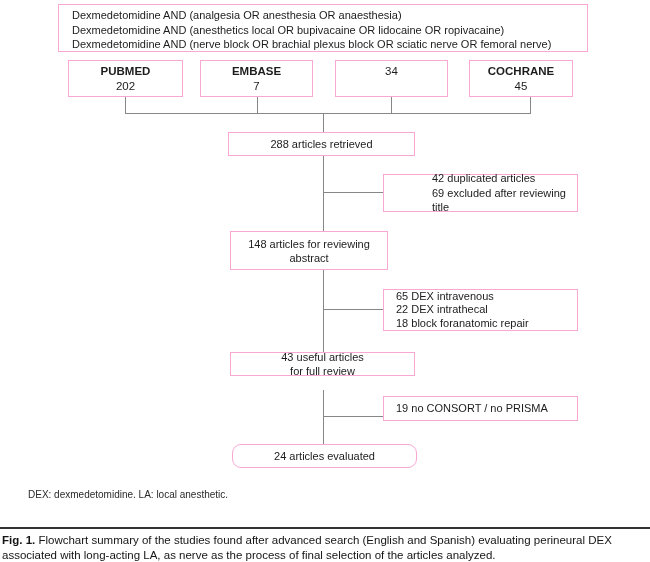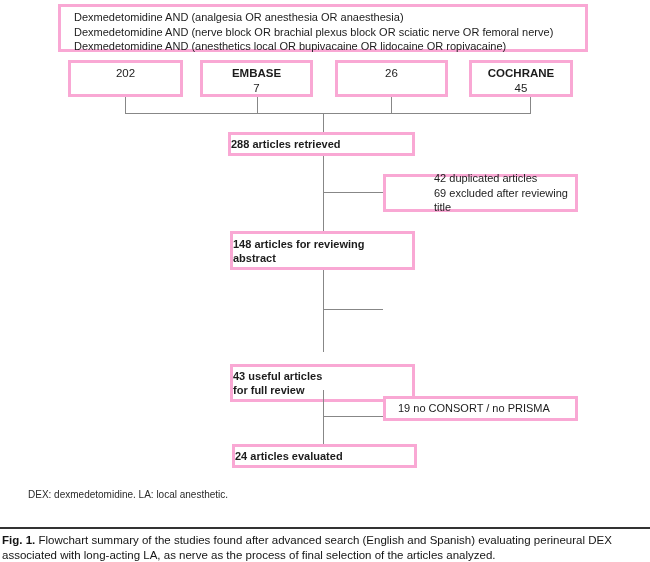--- a/index.html
+++ b/index.html
@@ -8,21 +8,21 @@
     width: 650px;
     height: 562px;
     background: #ffffff;
     font-family: "Liberation Sans", sans-serif;
     color: #1c1c1c;
     overflow: hidden;
   }
   .box {
     position: absolute;
     background: #ffffff;
-    border: 3px solid #f9a8d4;
+    border: 1px solid #f9a8d4;
     box-sizing: border-box;
     font-size: 11px;
   }
   .conn {
     position: absolute;
     background: #878787;
   }
   
   .query-box {
     left: 58px; top: 4px; width: 530px; height: 48px;
@@ -41,27 +41,27 @@
   .db-name { font-weight: bold; }
   .db-pubmed   { left: 68px;  width: 115px; }
   .db-embase   { left: 200px; width: 113px; }
   .db-lilacs   { left: 335px; width: 113px; }
   .db-cochrane { left: 469px; width: 104px; }
   
   .center-box {
     display: flex;
     flex-direction: column;
     justify-content: center;
+    text-align: center;
     line-height: 14px;
-    font-weight: bold;
   }
   .retrieved-box   { left: 228px; top: 132px; width: 187px; height: 24px; }
-  .abstract-box    { left: 230px; top: 231px; width: 185px; height: 39px; }
-  .full-review-box { left: 230px; top: 352px; width: 185px; height: 38px; margin-top: 12px; }
-  .evaluated-box   { left: 232px; top: 444px; width: 185px; height: 24px; }
+  .abstract-box    { left: 230px; top: 231px; width: 158px; height: 39px; }
+  .full-review-box { left: 230px; top: 352px; width: 185px; height: 24px; }
+  .evaluated-box   { left: 232px; top: 444px; width: 185px; height: 24px; border-radius: 9px; }
   
   .excl-box {
     left: 383px; width: 195px;
     display: flex;
     flex-direction: column;
     justify-content: center;
     padding-left: 12px;
     line-height: 14.5px;
   }
   .excl-1 { top: 174px; height: 38px; padding-left: 48px; }
@@ -105,33 +105,34 @@
   }
   .caption-label { font-weight: bold; }
 </style>
 </head>
 <body>
 
 <div class="page">
 
   <div class="box query-box">
     <div>Dexmedetomidine AND (analgesia OR anesthesia OR anaesthesia)</div>
+    <div>Dexmedetomidine AND (anesthetics local OR bupivacaine OR lidocaine OR ropivacaine)</div>
     <div>Dexmedetomidine AND (nerve block OR brachial plexus block OR sciatic nerve OR femoral nerve)</div>
-    <div>Dexmedetomidine AND (anesthetics local OR bupivacaine OR lidocaine OR ropivacaine)</div>
   </div>
 
   <div class="box db-box db-pubmed">
+    <div class="db-name">PUBMED</div>
     <div class="db-count">202</div>
   </div>
   <div class="box db-box db-embase">
     <div class="db-name">EMBASE</div>
     <div class="db-count">7</div>
   </div>
   <div class="box db-box db-lilacs">
-    <div class="db-count">26</div>
+    <div class="db-count">34</div>
   </div>
   <div class="box db-box db-cochrane">
     <div class="db-name">COCHRANE</div>
     <div class="db-count">45</div>
   </div>
 
   <div class="conn stub-1"></div>
   <div class="conn stub-2"></div>
   <div class="conn stub-3"></div>
   <div class="conn stub-4"></div>
@@ -151,20 +152,25 @@
   </div>
 
   <div class="box center-box abstract-box">
     <div>148 articles for reviewing</div>
     <div>abstract</div>
   </div>
 
   <div class="conn spine-3"></div>
   <div class="conn branch-2"></div>
 
+  <div class="box excl-box excl-2">
+    <div>65 DEX intravenous</div>
+    <div>22 DEX intrathecal</div>
+    <div>18 block foranatomic repair</div>
+  </div>
 
   <div class="box center-box full-review-box">
     <div>43 useful articles</div>
     <div>for full review</div>
   </div>
 
   <div class="conn spine-4"></div>
   <div class="conn branch-3"></div>
 
   <div class="box excl-box excl-3">

